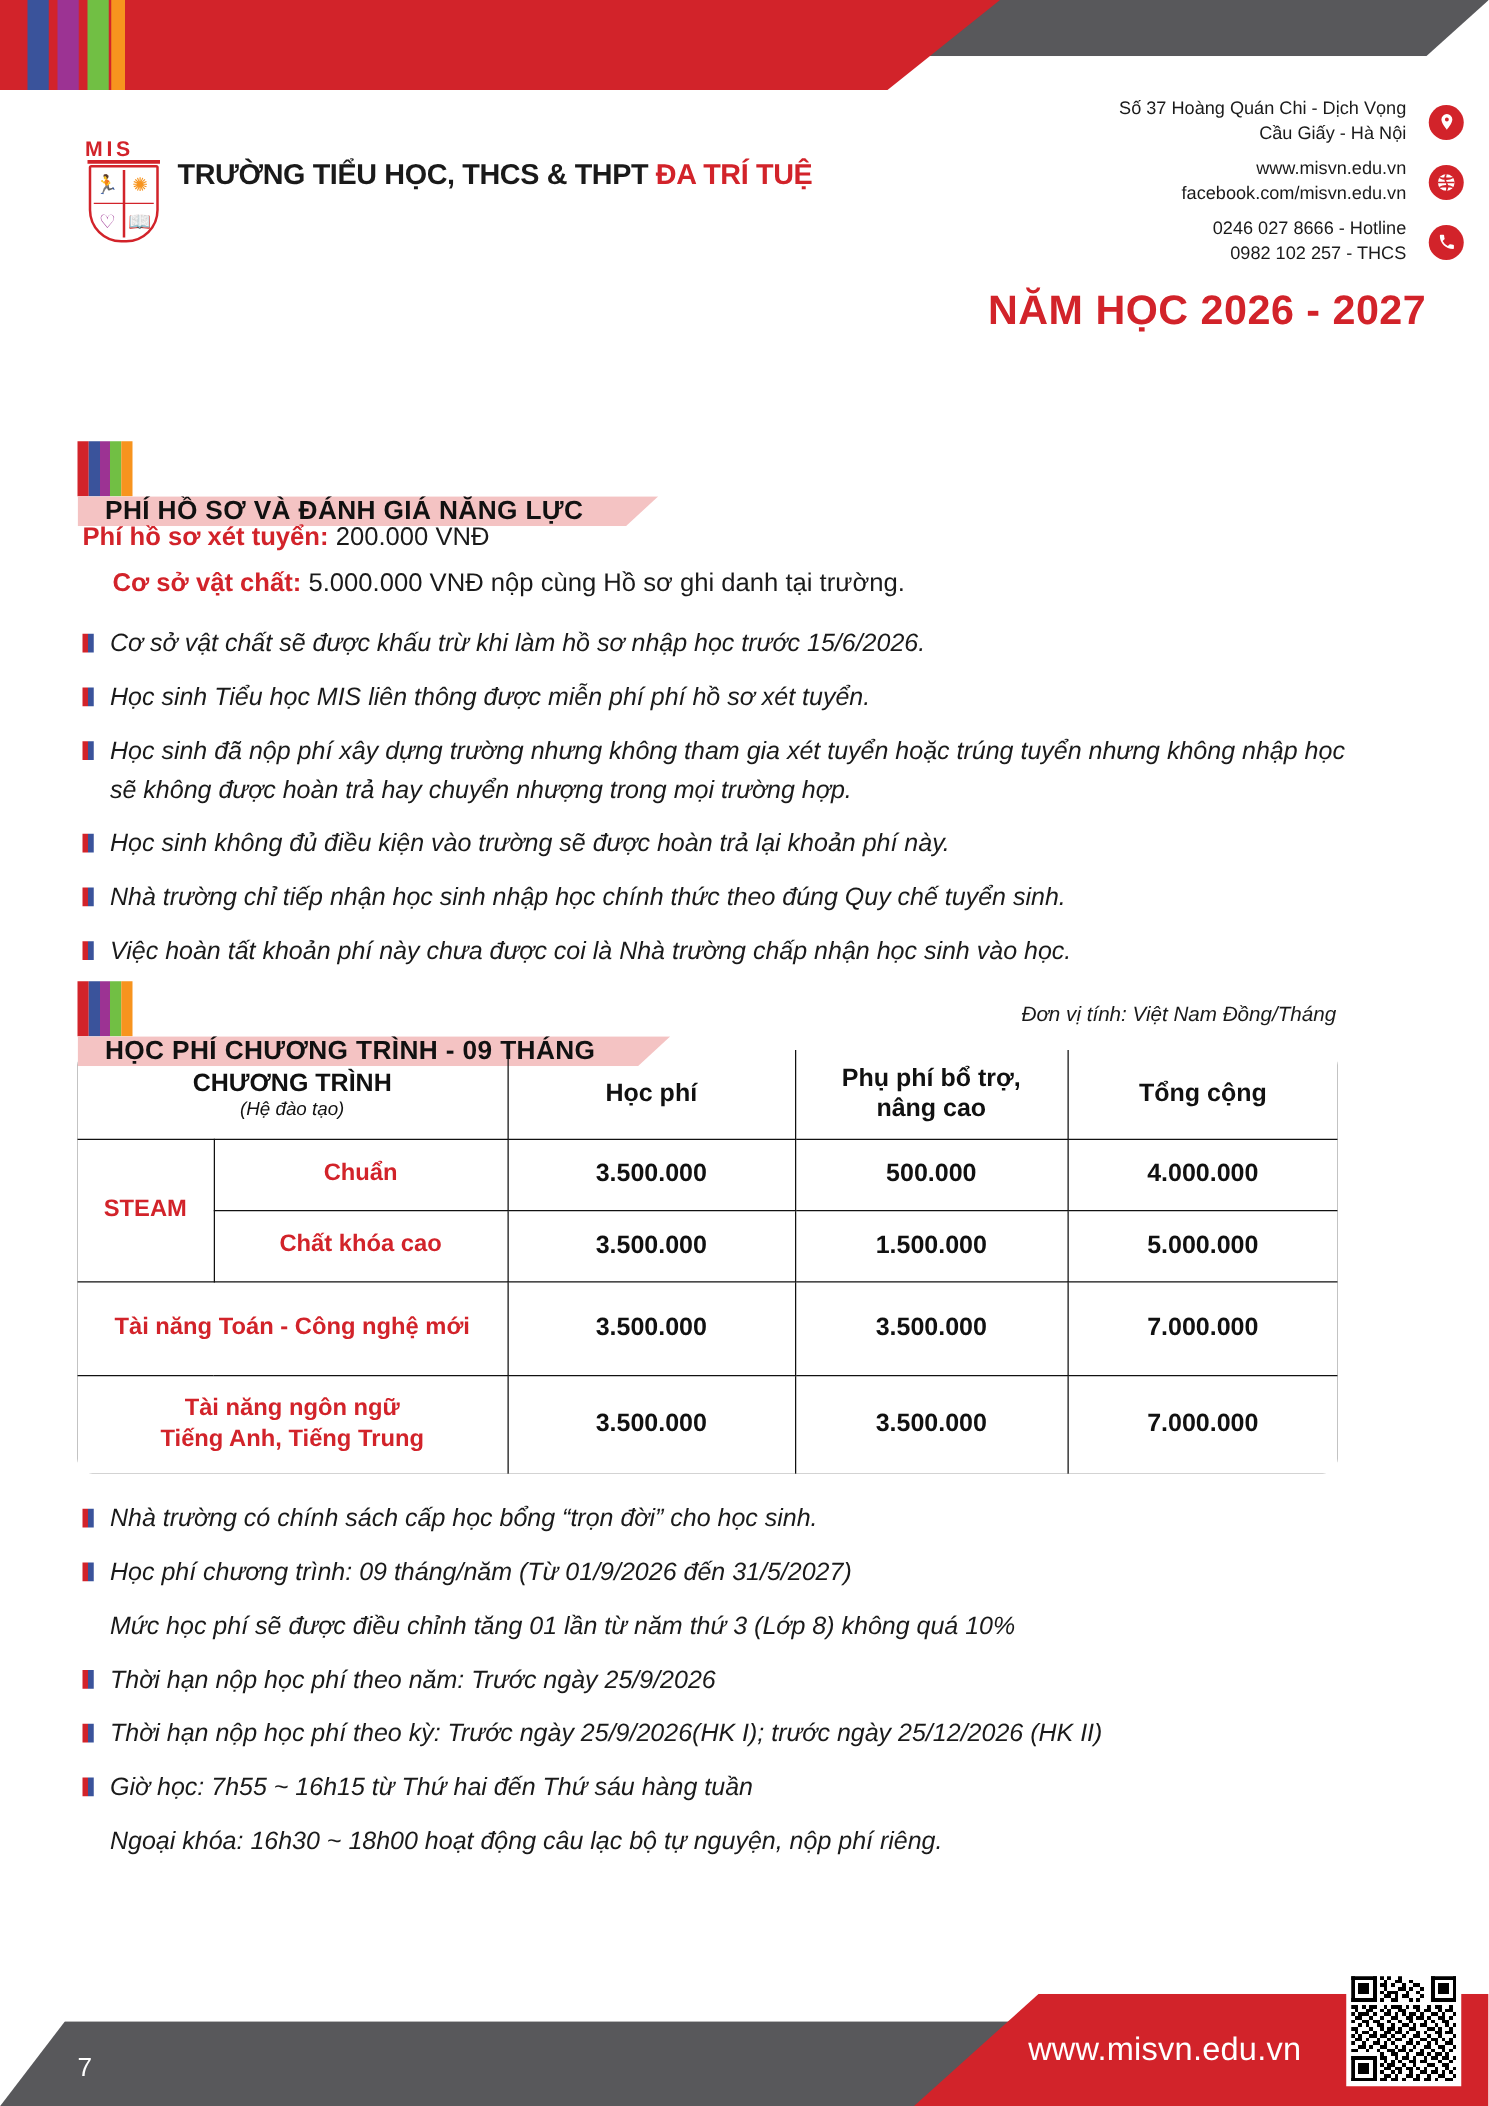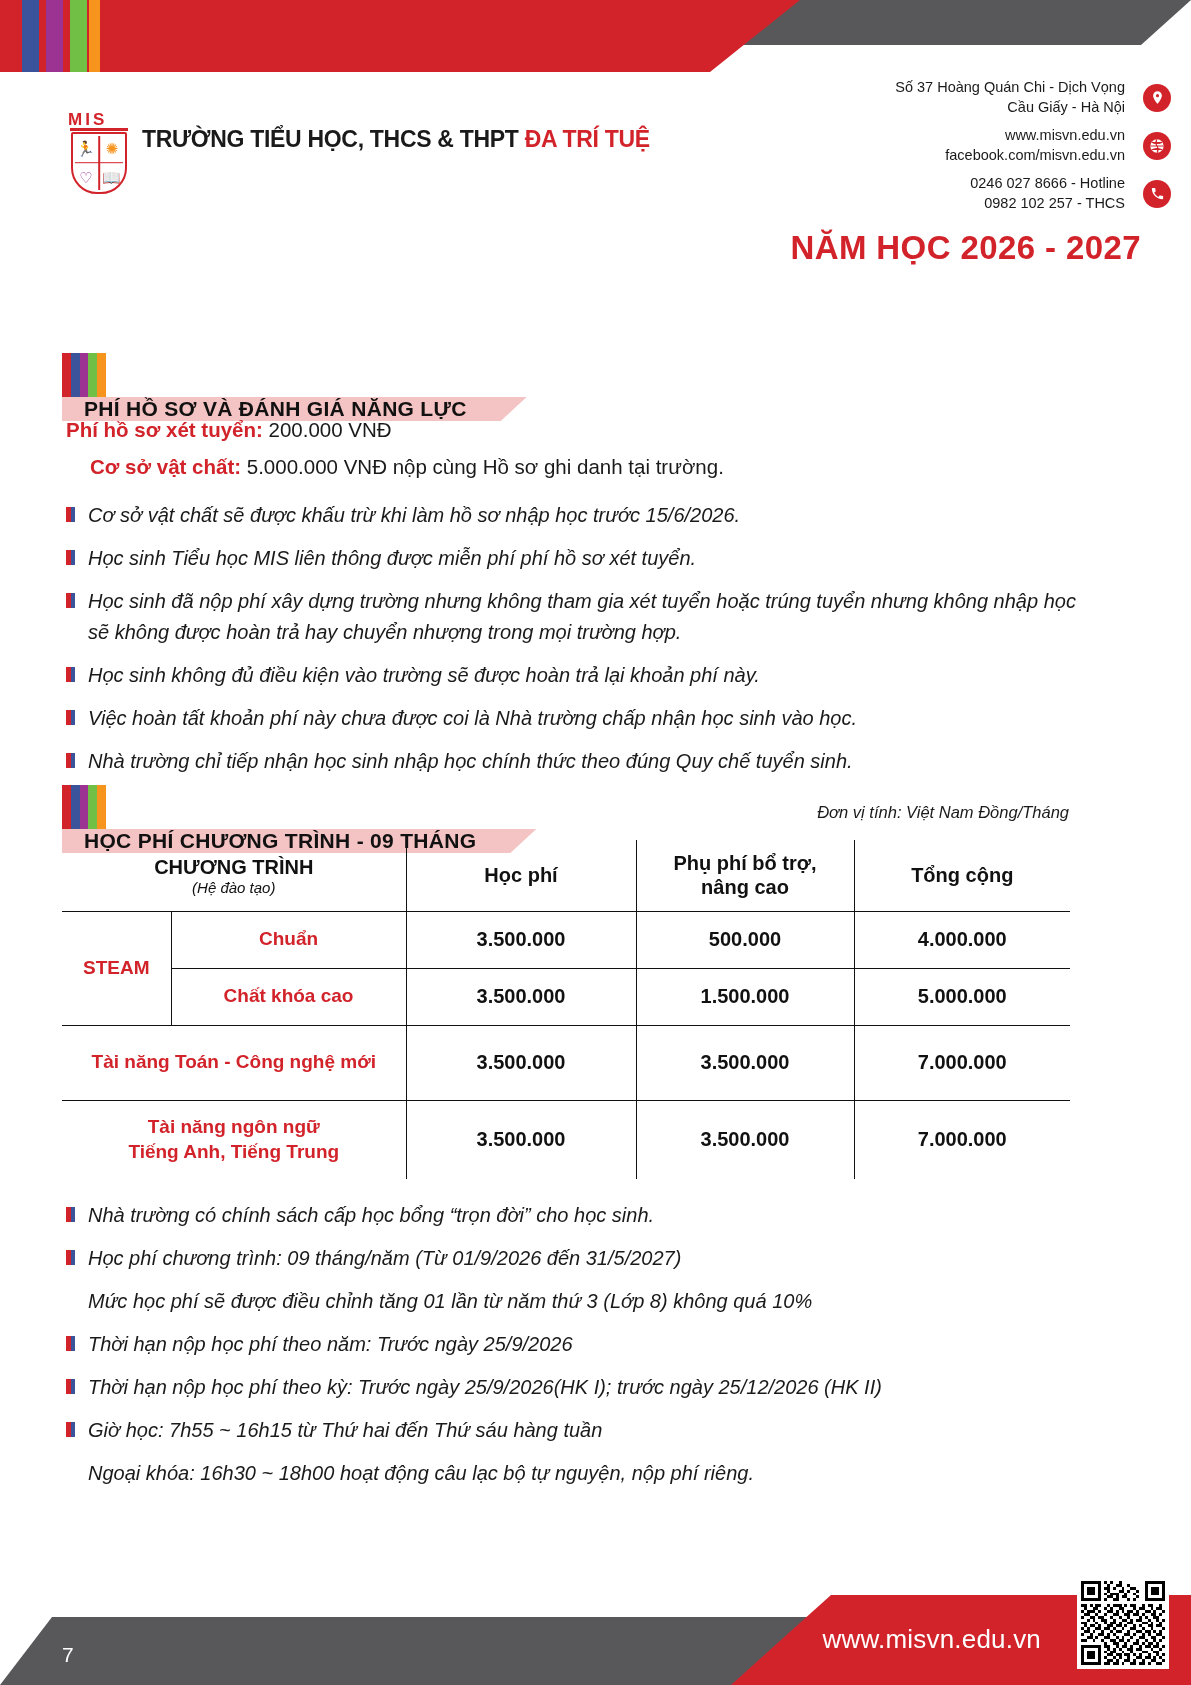--- a/index.html
+++ b/index.html
@@ -262,25 +262,25 @@
   <div class="bitem">
     <span class="bullet"></span>
     <span class="btext">Học sinh đã nộp phí xây dựng trường nhưng không tham gia xét tuyển hoặc trúng tuyển nhưng không nhập học sẽ không được hoàn trả hay chuyển nhượng trong mọi trường hợp.</span>
   </div>
   <div class="bitem">
     <span class="bullet"></span>
     <span class="btext">Học sinh không đủ điều kiện vào trường sẽ được hoàn trả lại khoản phí này.</span>
   </div>
   <div class="bitem">
     <span class="bullet"></span>
+    <span class="btext">Nhà trường chỉ tiếp nhận học sinh nhập học chính thức theo đúng Quy chế tuyển sinh.</span>
+  </div>
+  <div class="bitem">
+    <span class="bullet"></span>
     <span class="btext">Việc hoàn tất khoản phí này chưa được coi là Nhà trường chấp nhận học sinh vào học.</span>
-  </div>
-  <div class="bitem">
-    <span class="bullet"></span>
-    <span class="btext">Nhà trường chỉ tiếp nhận học sinh nhập học chính thức theo đúng Quy chế tuyển sinh.</span>
   </div>
 </div>
 
 <div class="sec" style="left:62px; top:785px;">
   <div class="sec-stripes">
     <i style="background:#d2232a"></i>
     <i style="background:#3a539b"></i>
     <i style="background:#9c3393"></i>
     <i style="background:#71bf44"></i>
     <i style="background:#f7941e"></i>

